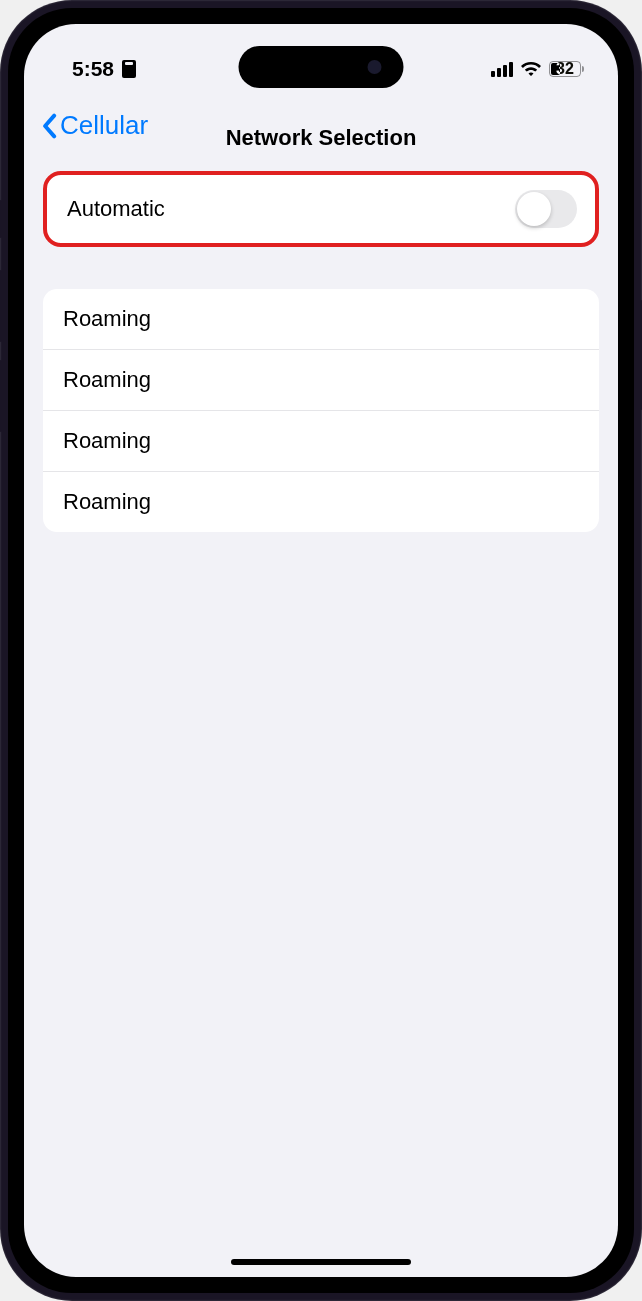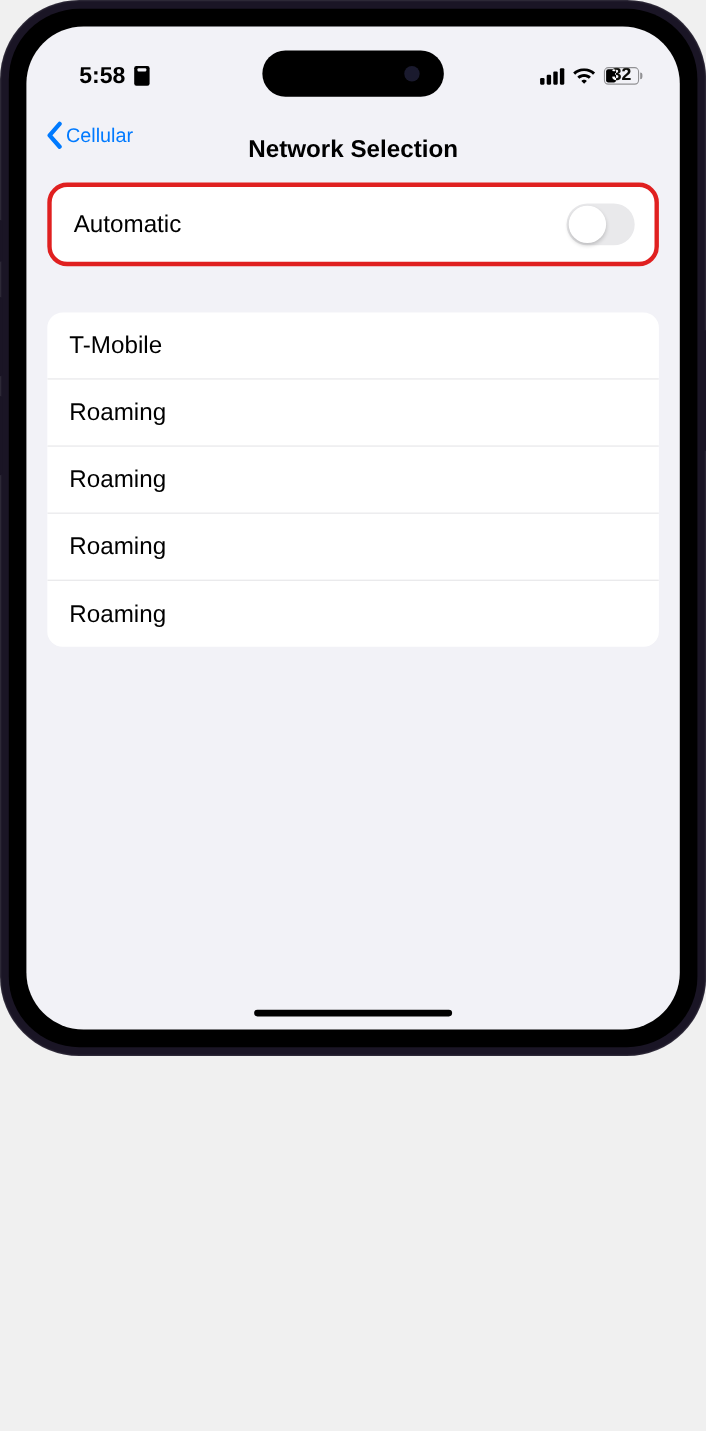--- a/index.html
+++ b/index.html
@@ -12,21 +12,21 @@
     body {
       background: #f0f0f0;
       display: flex;
       justify-content: center;
       align-items: flex-start;
       padding: 0;
     }
 
     .device-frame {
       width: 642px;
-      height: 960px;
+      height: 1301px;
       background: #1a1525;
       border-radius: 72px;
       padding: 8px;
       position: relative;
       box-shadow: inset 0 0 2px rgba(255,255,255,0.3);
     }
 
     .device-inner {
       width: 100%;
       height: 100%;
@@ -180,21 +180,21 @@
       display: flex;
       align-items: center;
       padding: 18px 12px 18px 16px;
       position: relative;
     }
 
     .back-button {
       display: flex;
       align-items: center;
       color: #007aff;
-      font-size: 18px;
+      font-size: 26px;
       font-weight: 400;
       gap: 2px;
       z-index: 2;
     }
 
     .chevron-left {
       width: 18px;
       height: 26px;
     }
 
@@ -346,23 +346,20 @@
           <div class="toggle-row">
             <span class="toggle-label">Automatic</span>
             <div class="toggle-switch">
               <div class="toggle-knob"></div>
             </div>
           </div>
         </div>
 
         <div class="list-group">
           <div class="list-item">
-            <span>T-Mobile</span>
-          </div>
-          <div class="list-item">
             <span>Roaming</span>
           </div>
           <div class="list-item">
             <span>Roaming</span>
           </div>
           <div class="list-item">
             <span>Roaming</span>
           </div>
           <div class="list-item">
             <span>Roaming</span>

